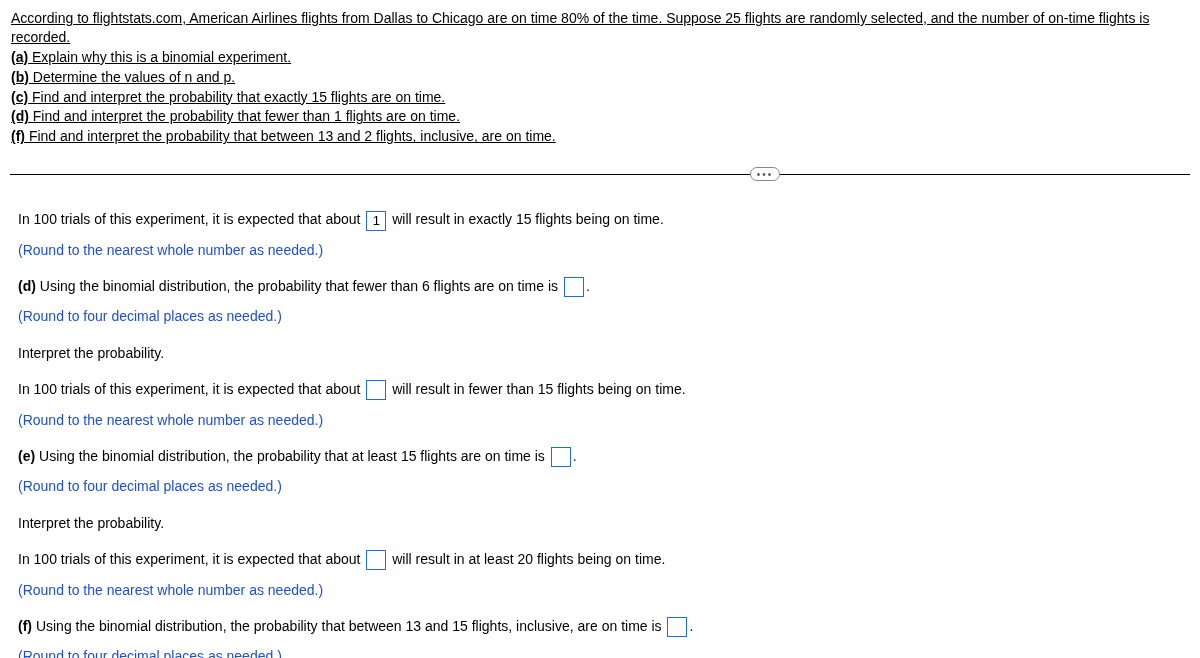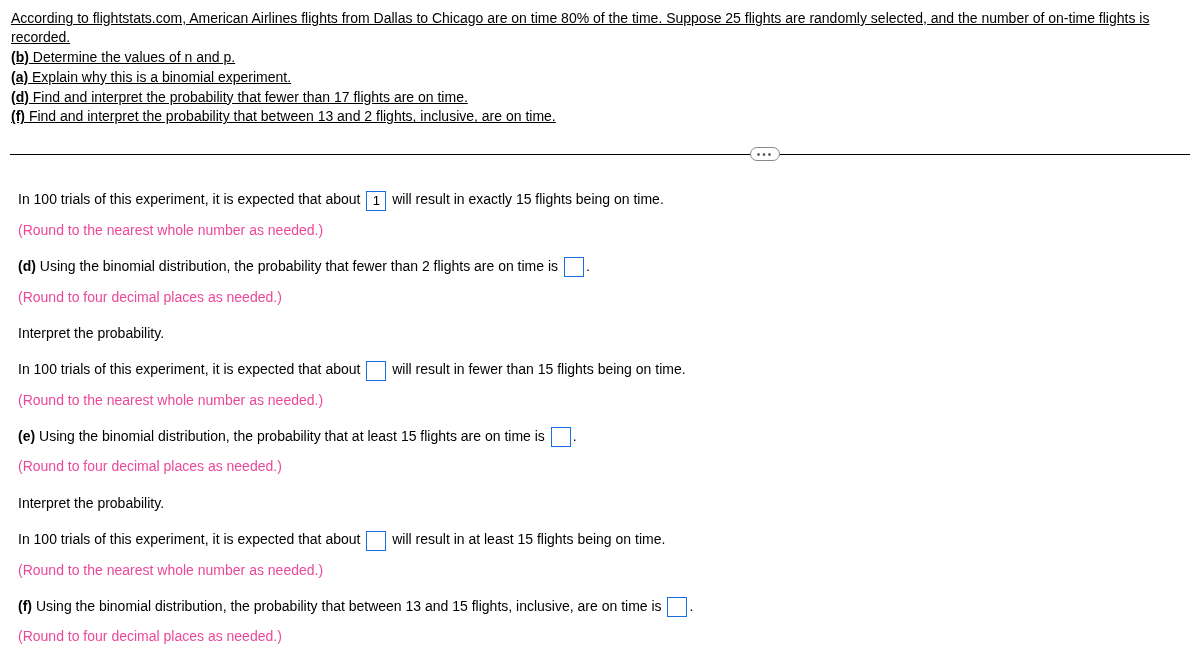--- a/index.html
+++ b/index.html
@@ -41,64 +41,65 @@
       align-items: center;
       justify-content: center;
       font-size: 10px;
       letter-spacing: 2px;
       color: #555;
       cursor: pointer;
     }
     .content { line-height: 1.6; }
     .block { margin-bottom: 14px; }
     .block p { margin: 8px; }
-    .help-text { color: #ec4899; }
+    .help-text { color: #1d4ed8; }
     .inline-input {
       display: inline-block;
       width: 20px;
       height: 20px;
       border: 1.5px solid #1a6de0;
       text-align: center;
       font-size: 13px;
       padding: 0;
       vertical-align: middle;
       margin: 0 2px;
       line-height: 18px;
     }
     .inline-input.filled { color: #000; }
     .sub { margin-top: 2px; }
   </style>
 </head>
 <body>
 
 <div class="problem-header">
   <p>According to flightstats.com, American Airlines flights from Dallas to Chicago are on time 80% of the time. Suppose 25 flights are randomly selected, and the number of on-time flights is recorded.</p>
+  <p><span class="bold">(a)</span><span> Explain why this is a binomial experiment.</span></p>
   <p><span class="bold">(b)</span><span> Determine the values of n and p.</span></p>
-  <p><span class="bold">(a)</span><span> Explain why this is a binomial experiment.</span></p>
-  <p><span class="bold">(d)</span><span> Find and interpret the probability that fewer than 17 flights are on time.</span></p>
+  <p><span class="bold">(c)</span><span> Find and interpret the probability that exactly 15 flights are on time.</span></p>
+  <p><span class="bold">(d)</span><span> Find and interpret the probability that fewer than 1 flights are on time.</span></p>
   <p><span class="bold">(f)</span><span> Find and interpret the probability that between 13 and 2 flights, inclusive, are on time.</span></p>
 </div>
 
 <div class="divider-row">
   <hr>
   <div class="dots-pill">•••</div>
 </div>
 
 <div class="content">
 
   <div class="block">
     <p>
       <span>In 100 trials of this experiment, it is expected that about </span><input class="inline-input filled" value="1" style=""><span> will result in exactly 15 flights being on time.</span>
     </p>
     <p class="help-text sub">(Round to the nearest whole number as needed.)</p>
   </div>
 
   <div class="block">
     <p>
-      <span class="bold">(d)</span><span> Using the binomial distribution, the probability that fewer than 2 flights are on time is </span><input class="inline-input" style=""><span>.</span>
+      <span class="bold">(d)</span><span> Using the binomial distribution, the probability that fewer than 6 flights are on time is </span><input class="inline-input" style=""><span>.</span>
     </p>
     <p class="help-text sub">(Round to four decimal places as needed.)</p>
   </div>
 
   <div class="block">
     <p>Interpret the probability.</p>
   </div>
 
   <div class="block">
     <p>
@@ -113,21 +114,21 @@
     </p>
     <p class="help-text sub">(Round to four decimal places as needed.)</p>
   </div>
 
   <div class="block">
     <p>Interpret the probability.</p>
   </div>
 
   <div class="block">
     <p>
-      <span>In 100 trials of this experiment, it is expected that about </span><input class="inline-input" style=""><span> will result in at least 15 flights being on time.</span>
+      <span>In 100 trials of this experiment, it is expected that about </span><input class="inline-input" style=""><span> will result in at least 20 flights being on time.</span>
     </p>
     <p class="help-text sub">(Round to the nearest whole number as needed.)</p>
   </div>
 
   <div class="block">
     <p>
       <span class="bold">(f)</span><span> Using the binomial distribution, the probability that between 13 and 15 flights, inclusive, are on time is </span><input class="inline-input" style=""><span>.</span>
     </p>
     <p class="help-text sub">(Round to four decimal places as needed.)</p>
   </div>

